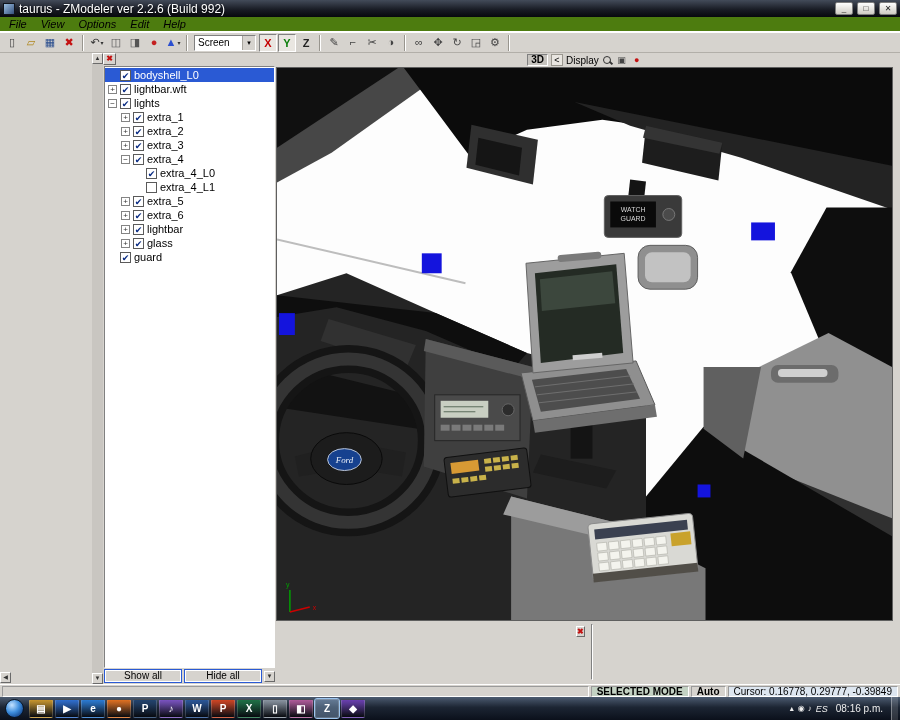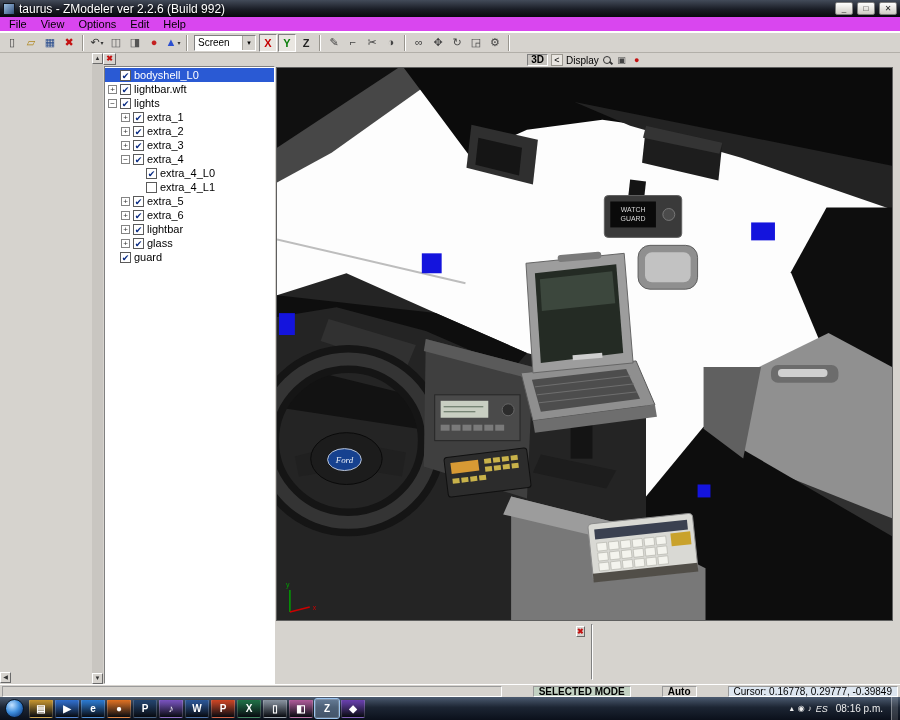--- a/index.html
+++ b/index.html
@@ -14,21 +14,21 @@
     height:17px; display:flex; align-items:center; gap:4px; padding:0 3px;
     background:linear-gradient(180deg,#434b59 0%,#1a1d26 55%,#07080d 100%);
   }
   .app-icon { width:12px; height:12px; flex:none;
     background:linear-gradient(135deg,#9cc0e2,#35507c); border:1px solid #10141c; }
   .title-text { flex:1; color:#fff; font-size:12px; white-space:nowrap; overflow:hidden; text-shadow:0 1px 2px #000; }
   .win-btn { width:18px; height:13px; flex:none; text-align:center; line-height:11px;
     font-size:8px; color:#222; background:linear-gradient(#fefefe,#cfccc4);
     border:1px solid #7d7d7d; border-radius:2px; }
   
-  .menubar { height:15px; background:#d946ef; display:flex; align-items:flex-start; padding-left:2px; border-bottom:1px solid #ffffff; }
+  .menubar { height:15px; background:#4d7c0f; display:flex; align-items:flex-start; padding-left:2px; border-bottom:1px solid #ffffff;font-style:italic; }
   .menu-item { padding:1px 7px; }
   .toolbar { height:21px; background:#d6d3ce; display:flex; align-items:center; padding-left:3px; gap:1px;
     border-top:1px solid #fff; border-bottom:1px solid #b2afa9; }
   .tb-btn { min-width:18px; height:18px; display:inline-flex; align-items:center; justify-content:center;
     border:1px solid transparent; }
   .tb-btn.pressed { border-color:#808080 #fff #fff #808080; background:#e9e6e1; }
   .tb-glyph { font-size:11px; line-height:1; }
   .tb-dd { font-size:6px; margin-left:1px; color:#333; }
   .tb-sep { width:0; height:16px; border-left:1px solid #98958e; border-right:1px solid #fff; margin:0 3px; }
   .tb-combo { width:62px; height:16px; background:#fff; border:1px solid; border-color:#808080 #fff #fff #808080;
@@ -76,21 +76,21 @@
   .zoomglass::after { content:""; position:absolute; left:7px; top:7px; width:4px; height:2px; background:#333; transform:rotate(45deg); }
   .canvas { height:554px; background:#fdfdfd; border:1px solid #5f5f5f; position:relative; overflow:hidden; }
   .canvas svg { display:block; width:100%; height:100%; }
   .bottompanel { flex:1; display:flex; gap:1px; padding-top:3px; }
   .bp-left { width:14px; }
   .bp-body { flex:1; background:#fff; border:1px solid; border-color:#808080 #fff #fff #808080; margin-bottom:4px; }
   
   .statusbar { height:13px; display:flex; align-items:center; gap:2px; padding:0 2px; font-size:10px;
     background:#d6d3ce; border-top:1px solid #fff; }
   .sb-spacer { flex:1; height:11px; border:1px solid; border-color:#9a9a9a #fff #fff #9a9a9a; }
-  .sb-cell { height:11px; line-height:10px; padding:0 5px; border:1px solid; border-color:#9a9a9a #fff #fff #9a9a9a; white-space:nowrap;margin-left:29px; }
+  .sb-cell { height:11px; line-height:10px; padding:0 5px; border:1px solid; border-color:#9a9a9a #fff #fff #9a9a9a; white-space:nowrap; }
   .sb-mode { background:#c3d2c3; font-weight:bold; }
   .sb-auto { font-weight:bold; }
   .sb-cursor { background:#dde6f0; }
   
   .taskbar { height:23px; display:flex; align-items:center; gap:2px; padding:0 2px;
     background:linear-gradient(180deg,#4c5b70 0%,#1c2533 45%,#0b101b 100%); }
   .start-orb { width:19px; height:19px; flex:none; border-radius:50%; margin:0 3px;
     background:radial-gradient(circle at 35% 30%,#c4e2ff,#3f8fde 45%,#113f85 85%); border:1px solid #081627; }
   .task-tile { width:24px; height:19px; flex:none; border-radius:2px; display:flex; align-items:center; justify-content:center;
     color:#fff; font-weight:bold; font-size:10px; border:1px solid rgba(255,255,255,.18); }
@@ -274,20 +274,25 @@
           <span class="expander">+</span>
           <span class="cbx on">✔</span>
           <span class="tlabel">glass</span>
         </div>
         <div class="trow" style="padding-left: 3px;">
           <span class="expander none"></span>
           <span class="cbx on">✔</span>
           <span class="tlabel">guard</span>
         </div>
       </div>
+    <div class="tree-bottom">
+      <span class="tree-btn">Show all</span>
+      <span class="tree-btn">Hide all</span>
+      <span class="scroll-btn">▼</span>
+    </div>
   </div>
 
   <div class="vpcol">
     <div class="vp-header">
       <span class="vp-mode">3D</span>
       <span class="vp-back">&lt;</span>
       <span class="vp-crumb">Display</span>
       <span class="vp-right">
         <span class="zoomglass"></span>
         <span class="vp-icon" style="color:#444;">▣</span>

